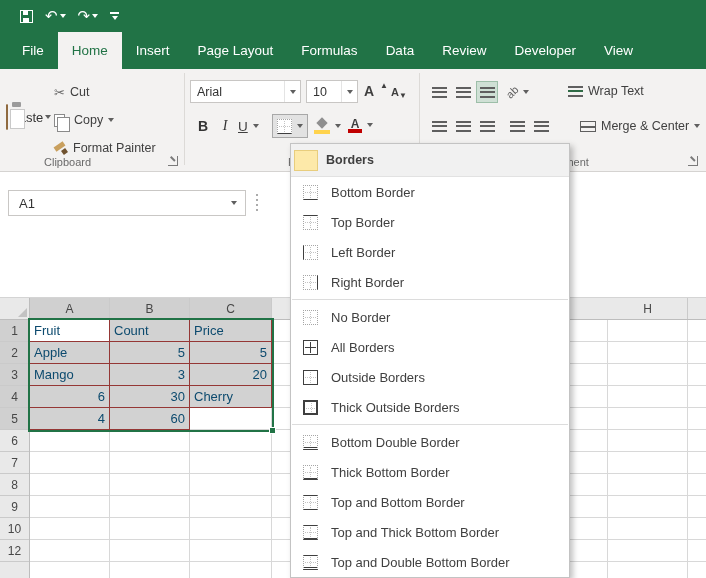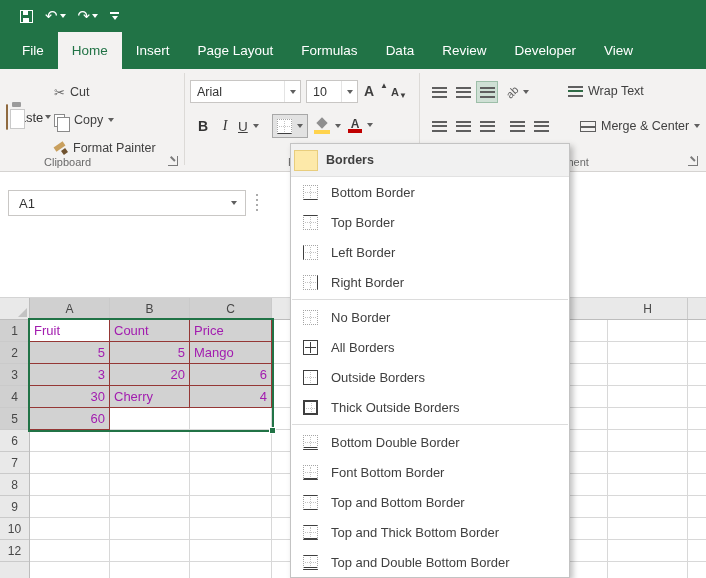--- a/index.html
+++ b/index.html
@@ -89,21 +89,21 @@
 .hcell{position:absolute;top:0;height:21px;display:flex;align-items:center;justify-content:center;border-right:1px solid #cacaca}
 .hcell.sel{background:#d0d0d0}
 .corner{position:absolute;left:0;top:0;width:30px;height:21px;border-right:1px solid #bdbdbd}
 .corner::after{content:'';position:absolute;right:2px;bottom:2px;width:0;height:0;border-left:9px solid transparent;border-bottom:9px solid #c2c2c2}
 .sbody{position:absolute;left:0;top:22px;width:706px;height:258px;background:repeating-linear-gradient(to bottom,transparent 0 21px,#d8d8d8 21px 22px)}
 .vline{position:absolute;top:0;bottom:0;width:1px;background:#d8d8d8}
 .rowhdrs{position:absolute;left:0;top:0;width:30px;bottom:0;background:#e9e9e9;border-right:1px solid #bdbdbd}
 .rcell{height:22px;display:flex;align-items:center;justify-content:center;font-size:12px;color:#474747;border-bottom:1px solid #cacaca}
 .rcell.sel{background:#d0d0d0}
 .tbl{position:absolute;left:30px;top:0;display:grid;grid-template-columns:80px 80px 82px;grid-auto-rows:22px}
-.tcell{background:#d2d2d2;border-right:1px solid #953735;border-bottom:1px solid #953735;padding:0 4px;line-height:21px;font-size:13px;color:#a21caf;overflow:hidden;white-space:nowrap}
+.tcell{background:#d2d2d2;border-right:1px solid #953735;border-bottom:1px solid #953735;padding:0 4px;line-height:21px;font-size:13px;color:#0c4a6e;overflow:hidden;white-space:nowrap}
 .tcell.active{background:#fff}
 .tcell.num{text-align:right}
 .selbox{position:absolute;left:28px;top:-2px;width:246px;height:114px;border:2px solid #217346;pointer-events:none}
 .handle{position:absolute;right:-4px;bottom:-4px;width:7px;height:7px;background:#217346;border:1px solid #fff}
 
 .menu{position:absolute;left:290px;top:143px;width:280px;height:435px;background:#fff;border:1px solid #c3c3c3;box-shadow:3px 3px 6px rgba(0,0,0,.25);z-index:100;overflow:hidden}
 .mhdr{height:33px;background:#f1f1f1;border-bottom:1px solid #e2e2e2;display:flex;align-items:center;font-weight:bold;font-size:12.5px;color:#3f3f3f}
 .mhdr .chip{width:24px;height:21px;background:#fde9a9;border:1px solid #e8cd7d;margin:0 8px 0 3px;flex:none}
 .mi{height:30px;display:flex;align-items:center;gap:13px;padding:0 12px;font-size:13px;color:#3f3f3f}
 .msep{height:1px;background:#dcdcdc;margin:2px 1px}
@@ -297,20 +297,21 @@
       <div class="rcell">7</div>
       <div class="rcell">8</div>
       <div class="rcell">9</div>
       <div class="rcell">10</div>
       <div class="rcell">12</div>
     </div>
     <div class="tbl">
       <div class="tcell active">Fruit</div>
       <div class="tcell">Count</div>
       <div class="tcell">Price</div>
+      <div class="tcell">Apple</div>
       <div class="tcell num">5</div>
       <div class="tcell num">5</div>
       <div class="tcell">Mango</div>
       <div class="tcell num">3</div>
       <div class="tcell num">20</div>
       <div class="tcell num">6</div>
       <div class="tcell num">30</div>
       <div class="tcell">Cherry</div>
       <div class="tcell num">4</div>
       <div class="tcell num">60</div>
@@ -359,21 +360,21 @@
       <span class="bicon b-thick"></span>
       <span>Thick Outside Borders</span>
     </div>
   <div class="msep"></div>
   <div class="mi">
       <span class="bicon b-bdouble"></span>
       <span>Bottom Double Border</span>
     </div>
   <div class="mi">
       <span class="bicon b-thickbottom"></span>
-      <span>Font Bottom Border</span>
+      <span>Thick Bottom Border</span>
     </div>
   <div class="mi">
       <span class="bicon b-topbottom"></span>
       <span>Top and Bottom Border</span>
     </div>
   <div class="mi">
       <span class="bicon b-topthickbottom"></span>
       <span>Top and Thick Bottom Border</span>
     </div>
   <div class="mi">

